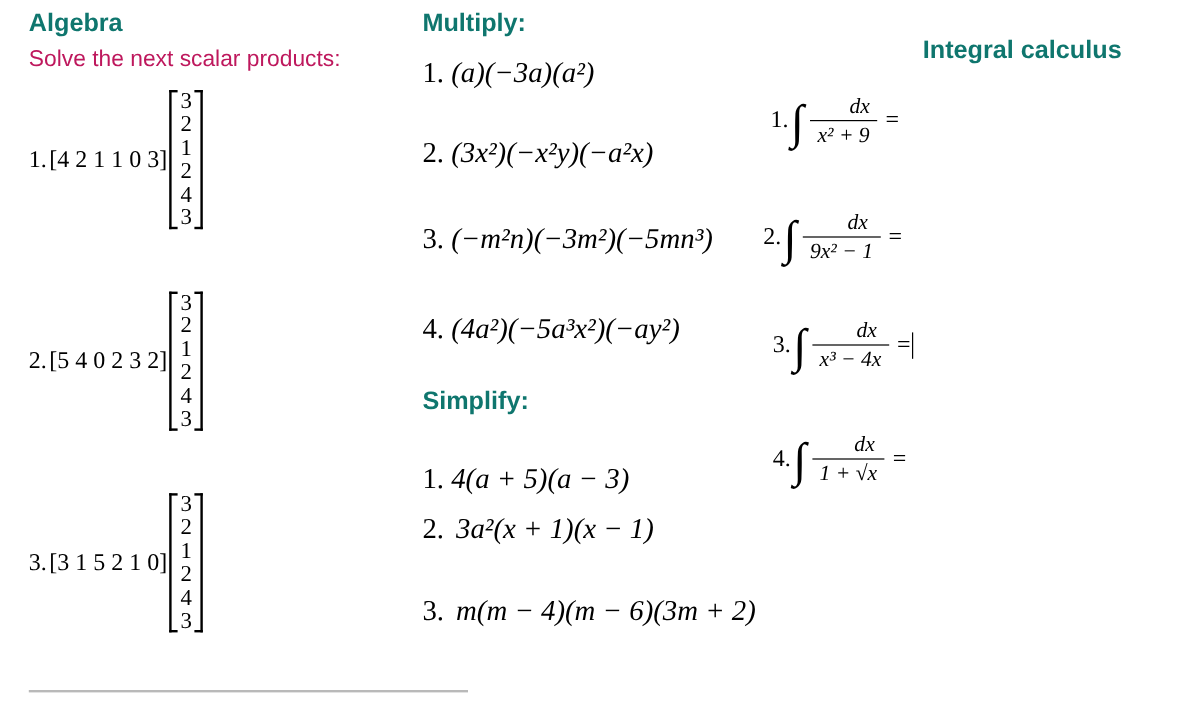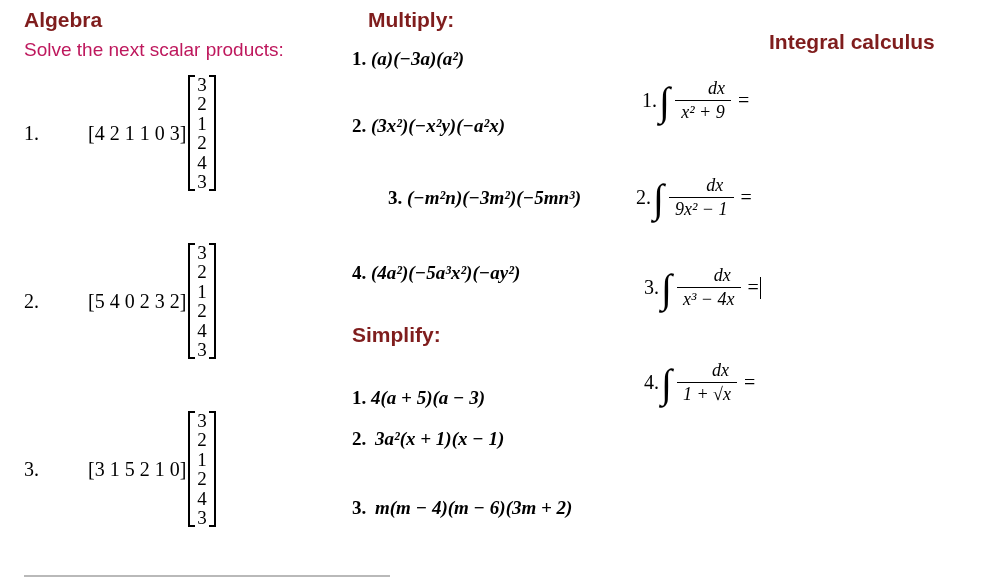--- a/index.html
+++ b/index.html
@@ -21,21 +21,21 @@
     height: 588px;
   }
   .col {
     position: absolute;
     top: 0;
   }
   .heading {
     font-family: "Liberation Sans", sans-serif;
     font-weight: bold;
     font-size: 21px;
-    color: #7f1d1d;
+    color: #0f766e;
   }
   .subheading {
     font-family: "Liberation Sans", sans-serif;
     font-size: 19px;
     color: #be185d;
   }
   .math {
     font-family: "Liberation Serif", serif;
     font-size: 20px;
     font-style: italic;
@@ -55,21 +55,20 @@
     font-size: 20px;
     font-style: normal;
     white-space: nowrap;
     margin-right: 2px;
   }
   .rowvec {
     font-family: "Liberation Serif", serif;
     font-size: 20px;
     font-style: normal;
     white-space: nowrap;
-    margin-left: 47px;
   }
   .colvec {
     display: inline-block;
     position: relative;
     padding: 0 7px;
     margin-left: 2px;
     text-align: center;
     font-size: 19px;
     line-height: 1.02;
     font-style: normal;
@@ -82,22 +81,22 @@
     width: 5px;
     border-top: 2px solid #000;
     border-bottom: 2px solid #000;
   }
   .colvec::before { left: 0; border-left: 2px solid #000; }
   .colvec::after  { right: 0; border-right: 2px solid #000; }
   .colvec div { padding: 0 2px; }
 
   
   #col-multiply { left: 352px; width: 290px; }
-  #col-multiply .heading { position: absolute; top: 8px; left: 16px; }
-  .m-item { position: absolute; font-size: 19px; white-space: nowrap; font-weight: bold; }
+  #col-multiply .heading { position: absolute; top: 8px; left: 0; }
+  .m-item { position: absolute; font-size: 24px; white-space: nowrap; }
   .num { font-style: normal; }
 
   
   #col-integral { left: 636px; width: 348px; }
   #col-integral .heading { position: absolute; top: 30px; left: 133px; }
 
   .int-item {
     position: absolute;
     display: flex;
     align-items: center;
@@ -200,21 +199,21 @@
     <div class="m-item math" style="top: 48px; left: 0;">
       <span class="num">1.</span>
       <span>(a)(−3a)(a²)</span>
     </div>
 
     <div class="m-item math" style="top: 115px; left: 0;">
       <span class="num">2.</span>
       <span>(3x²)(−x²y)(−a²x)</span>
     </div>
 
-    <div class="m-item math" style="top: 187px; left: 0; margin-left: 36px;">
+    <div class="m-item math" style="top: 187px; left: 0;">
       <span class="num">3.</span>
       <span>(−m²n)(−3m²)(−5mn³)</span>
     </div>
 
     <div class="m-item math" style="top: 262px; left: 0;">
       <span class="num">4.</span>
       <span>(4a²)(−5a³x²)(−ay²)</span>
     </div>
 
     <div class="heading" style="position:absolute; top: 323px; left: 0;">Simplify:</div>

